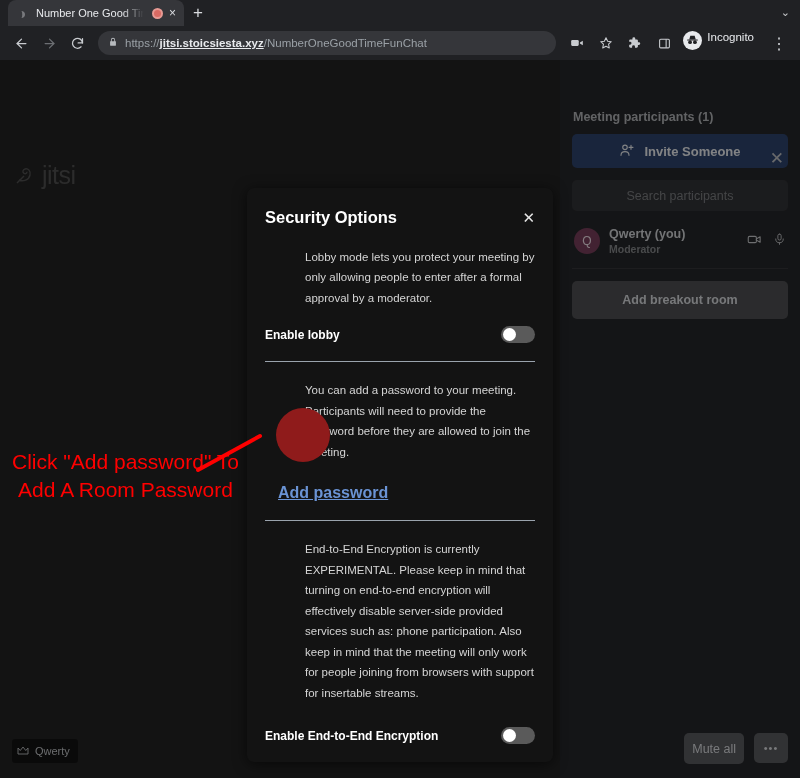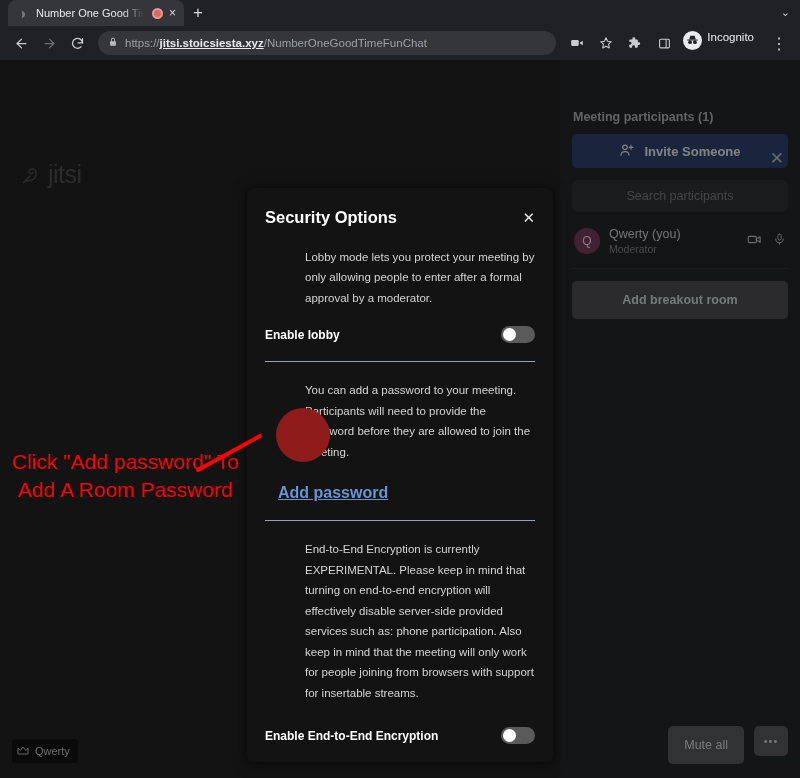--- a/index.html
+++ b/index.html
@@ -96,22 +96,22 @@
     position: relative;
     width: 800px; height: 718px;
     background: #212121;
   }
   .video-area {
     position: absolute; left: 0; top: 0;
     width: 560px; height: 718px;
     background: #212121;
   }
   .jitsi-logo {
-    position: absolute; left: 20px; top: 100px;
-    display: flex; gap: 4px;
+    position: absolute; left: 14px; top: 100px;
+    display: flex; align-items: center; gap: 4px;
     color: #4a4a4a;
   }
   .jitsi-word { font-size: 25px; color: #4c4c4c; letter-spacing: -0.5px; }
 
   .name-pill {
     position: absolute; left: 12px; bottom: 15px;
     display: flex; align-items: center; gap: 6px;
     background: rgba(0,0,0,.45);
     border-radius: 3px; padding: 3px 8px 3px 5px;
   }
@@ -155,36 +155,36 @@
     display: flex; align-items: center; gap: 9px;
     padding: 10px 2px 12px 2px; margin-top: 6px;
     border-bottom: 1px solid #323336;
   }
   .avatar {
     width: 26px; height: 26px; border-radius: 50%;
     background: #733c56; color: #e3d5dc;
     display: flex; align-items: center; justify-content: center;
     font-size: 12px; flex: 0 0 26px;
   }
-  .p-names { flex: 1 1 auto; line-height: 1.25; }
+  .p-names { flex: 1 1 auto; line-height: 1.25; font-weight: bold; }
   .p-name { color: #c6c8cb; font-size: 12.5px; }
   .p-role { color: #7f8184; font-size: 10.5px; }
   .p-icons { display: flex; align-items: center; gap: 11px; color: #bcbec1; }
   .breakout-btn {
     height: 38px; border-radius: 5px; margin-top: 12px;
     background: #4a4b4e;
     display: flex; align-items: center; justify-content: center;
     color: #cdcfd2; font-size: 12.5px; font-weight: bold;
   }
   .panel-bottom {
     position: absolute; left: 12px; right: 12px; bottom: 14px;
     display: flex; justify-content: flex-end; gap: 10px;
   }
   .mute-all-btn {
-    height: 38px; padding: 0 16px; border-radius: 5px;
+    height: 31px; padding: 0 8px; border-radius: 5px;
     background: #55565a; color: #cfd1d4;
     display: flex; align-items: center; justify-content: center;
     font-size: 12.5px;
   }
   .more-btn {
     width: 34px; height: 30px; border-radius: 5px;
     background: #55565a; color: #cfd1d4;
     display: flex; align-items: center; justify-content: center;
     font-size: 11px; letter-spacing: 1px;
   }

